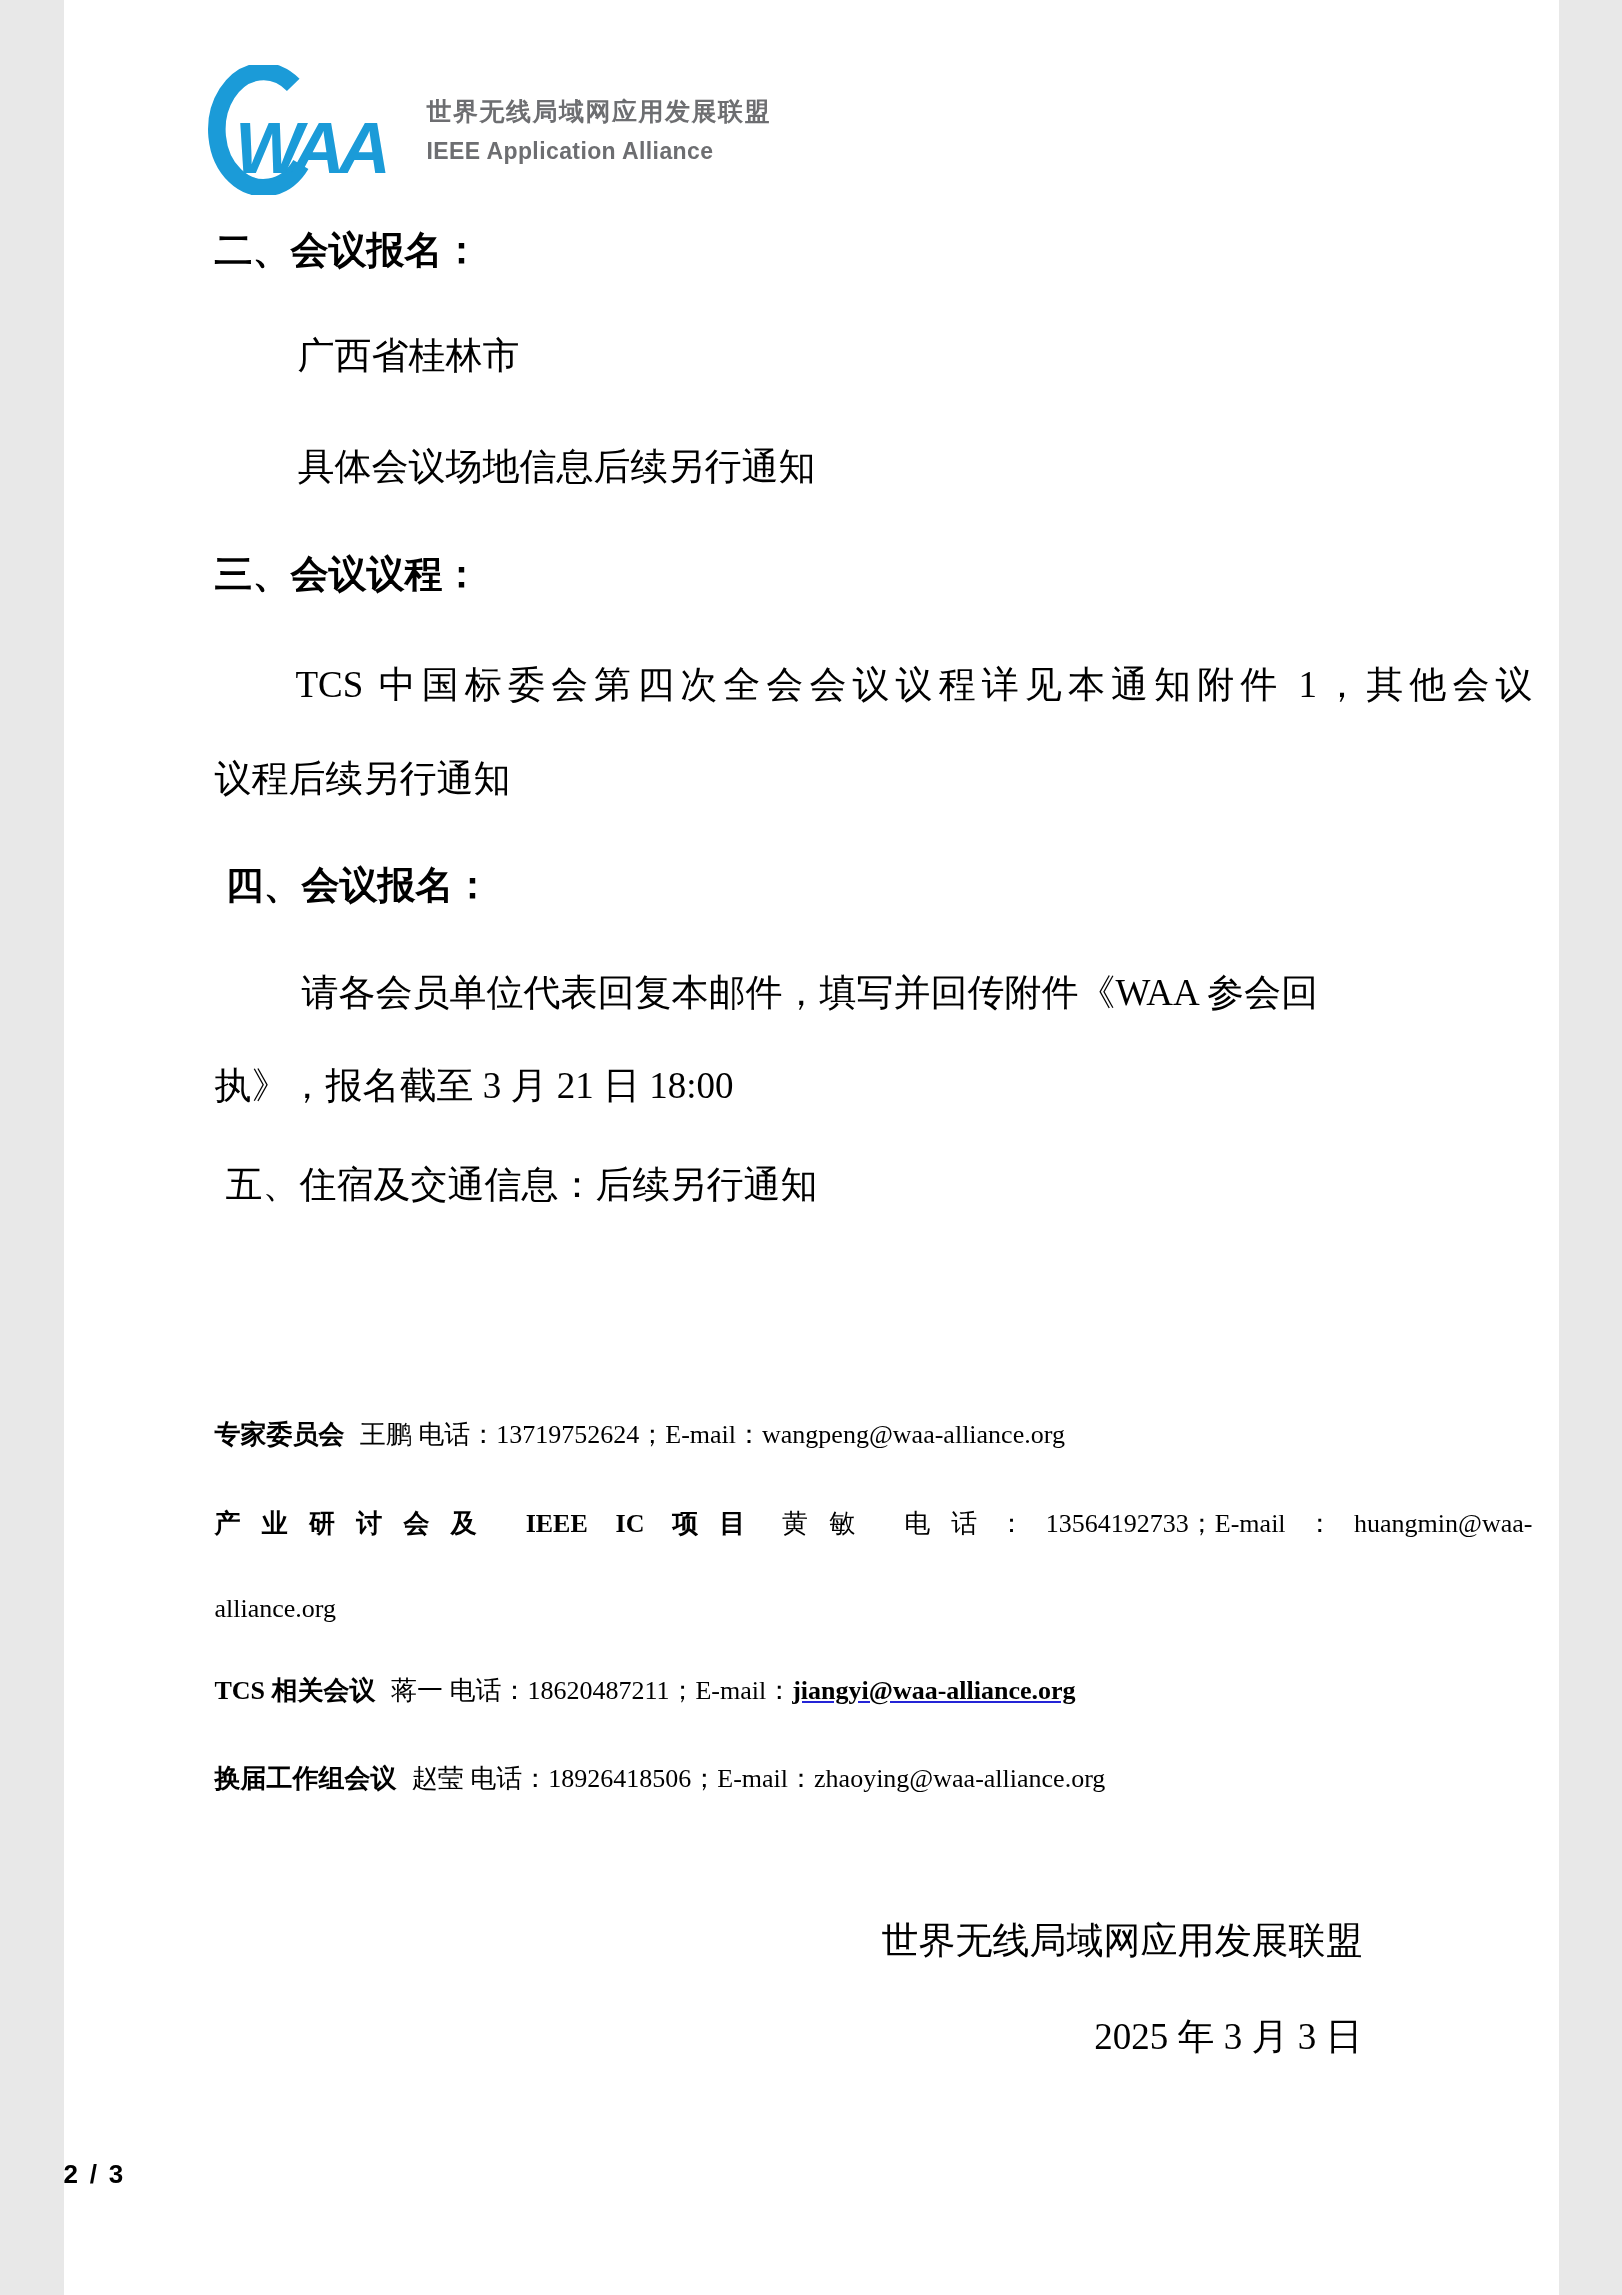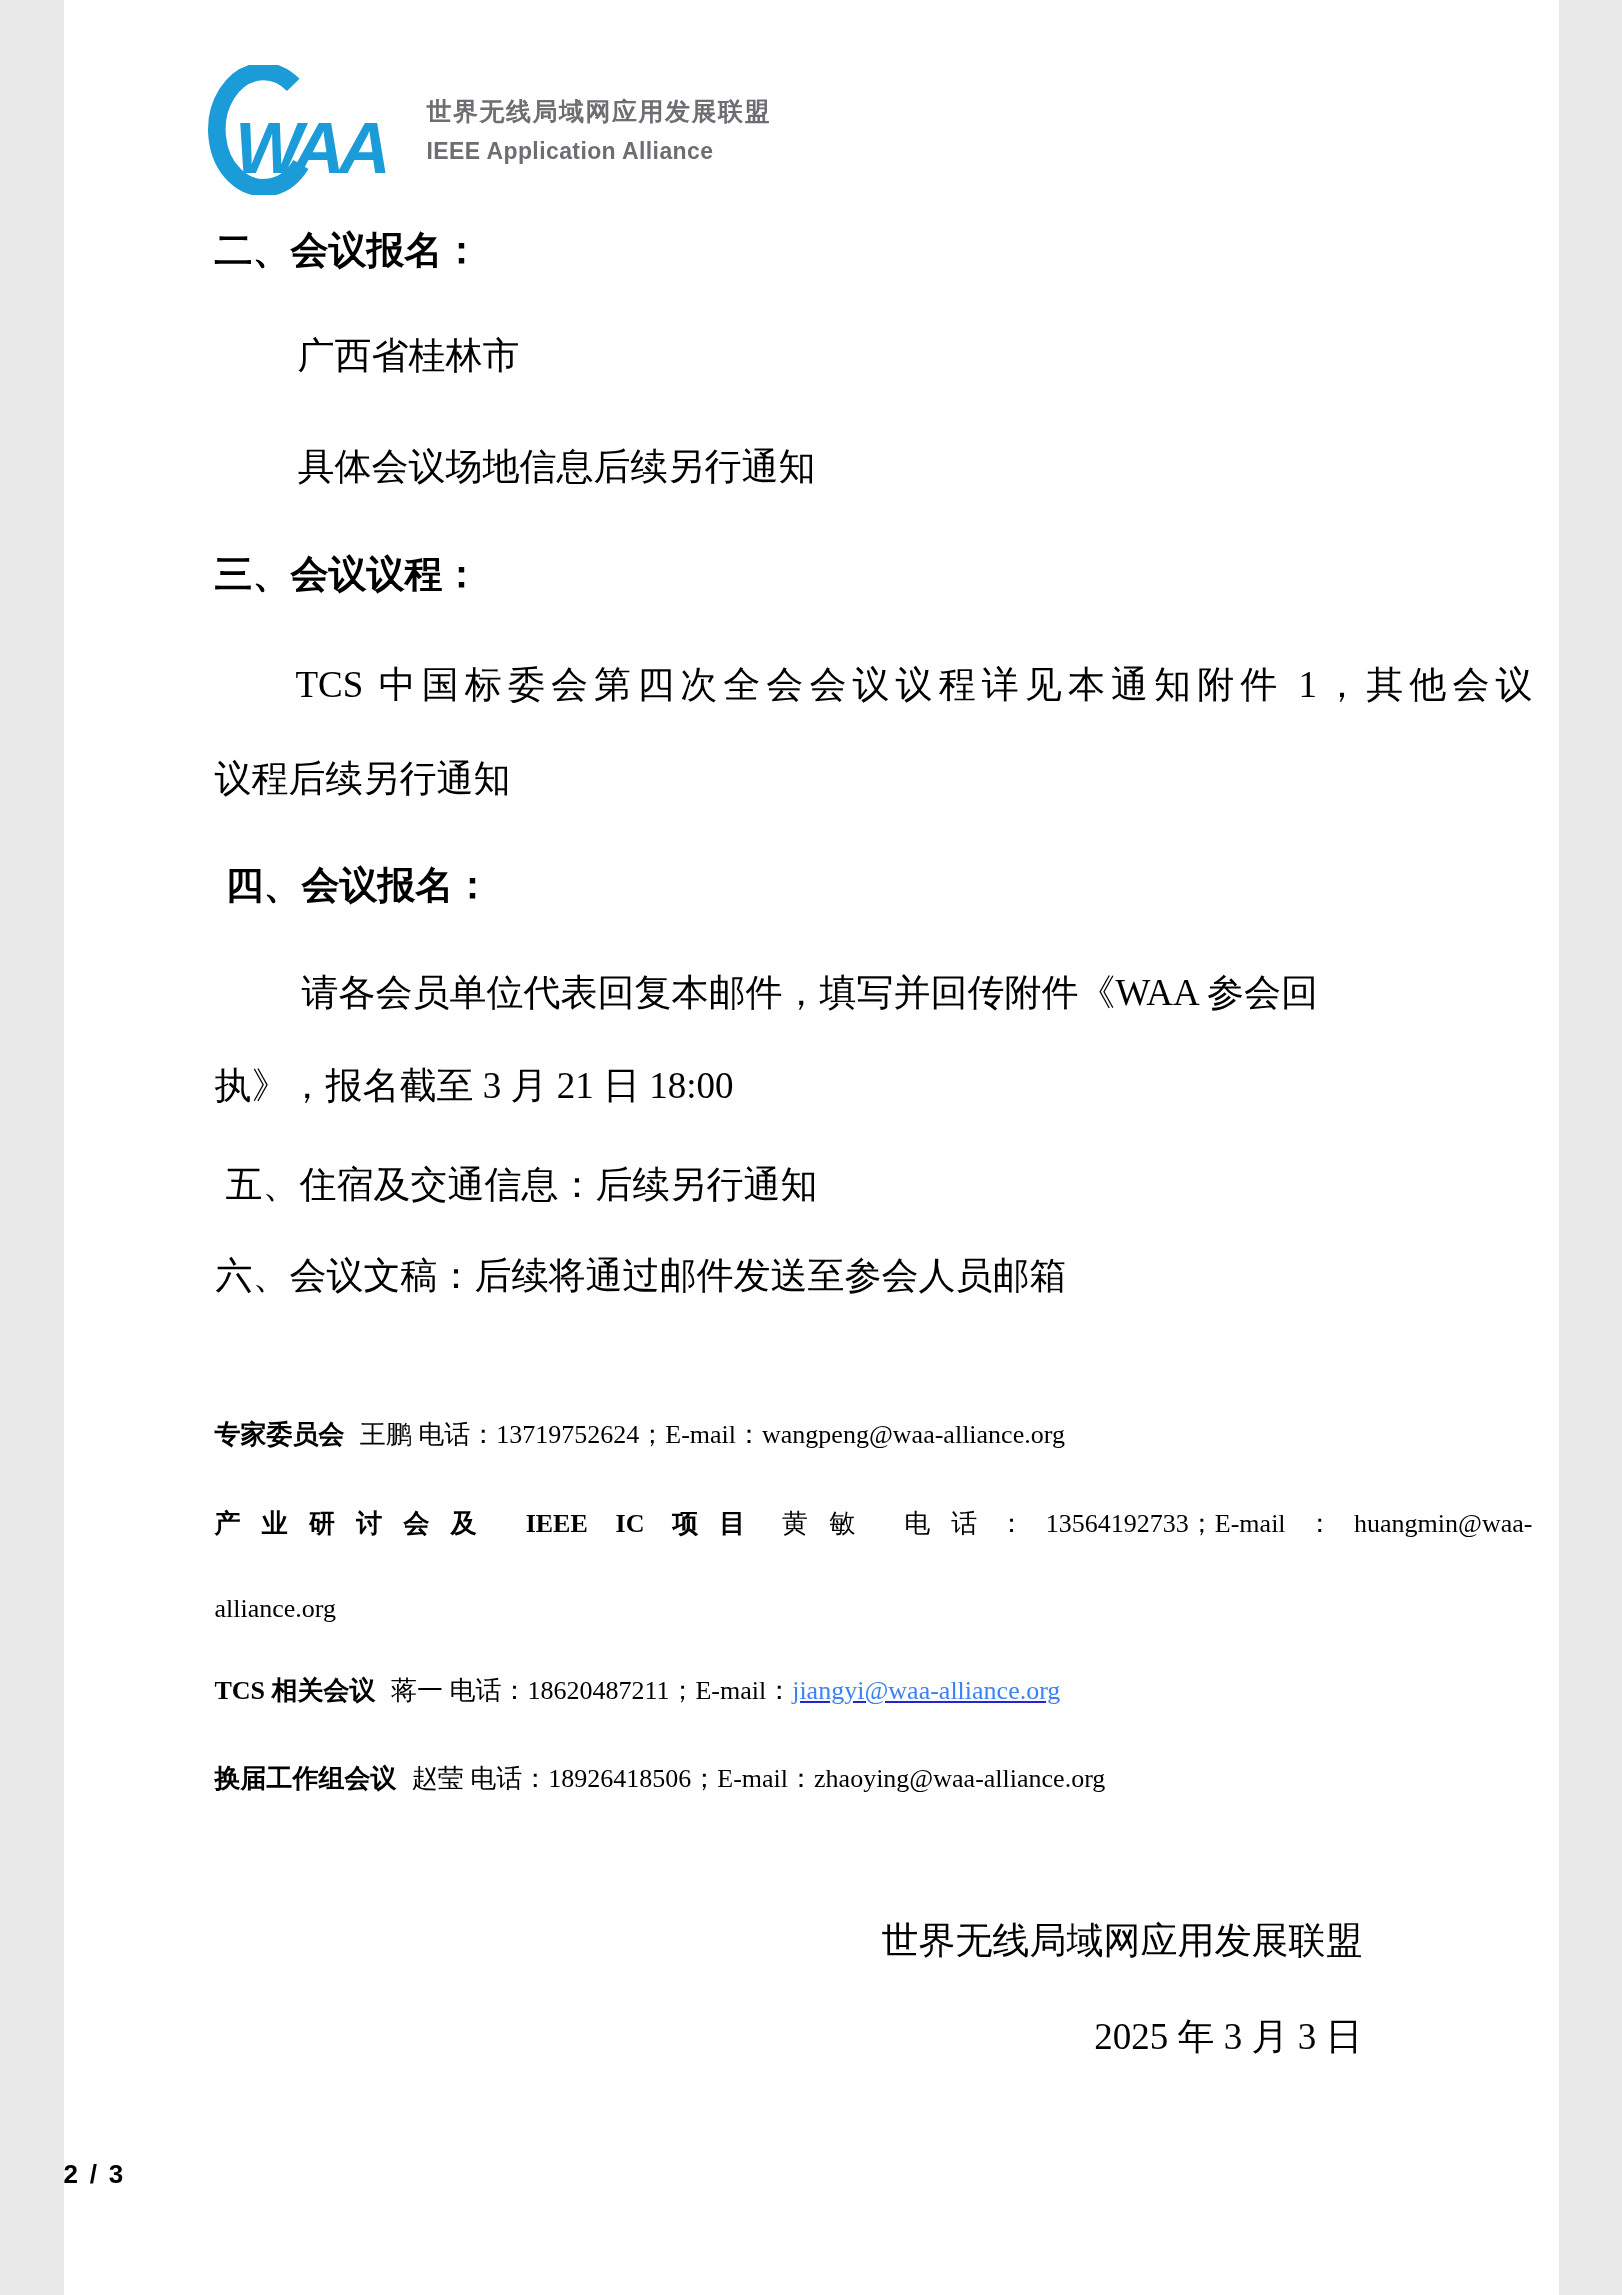--- a/index.html
+++ b/index.html
@@ -48,23 +48,24 @@
   .b  { font-weight: normal; }
   .contact { font-size: 26px; }
   .role { font-weight: bold; margin-right: 15.3px; }
   .jlast {
     white-space: normal;
     text-align: justify;
     text-align-last: justify;
     width: 1318px;
   }
   .email-link {
-    color: #3b82f6;
+    color: #000000;
     text-decoration: underline;
     text-decoration-color: #2424d6;
+    font-weight: bold;
   }
   .footer-right { right: 196px; }
   .pageno {
     position: absolute;
     left: 0;
     width: 100%;
     text-align: left;
     font-family: "Liberation Sans", "DejaVu Sans", sans-serif;
     font-weight: bold;
     font-size: 26px;
@@ -100,23 +101,20 @@
     <span>请各会员单位代表</span><span class="b">回复本邮件，填写并回传附件《WAA 参会回</span>
   </div>
   <div class="line" style="top:1065px; left:151px">
     <span class="b">执》</span><span>，报名截至 3 月 21 日 18:00</span>
   </div>
 
   <div class="line" style="top:1164px; left:162px">
     <span class="b">五、住宿及交通信息：</span><span>后续另行通知</span>
   </div>
 
-  <div class="line" style="top:1255px; left:152px">
-    <span class="b">六、会议文稿：</span><span>后续将通过邮件发送至参会人员邮箱</span>
-  </div>
 
 
   <div class="line contact" style="top:1420px; left:151px">
     <span class="role">专家委员会</span><span>王鹏 电话：13719752624；E-mail：wangpeng@waa-alliance.org</span>
   </div>
 
   <div class="line contact jlast" style="top:1509px; left:151px">
     <span class="role">产业研讨会及 IEEE IC 项目</span><span>黄敏 电话：13564192733；E-mail：huangmin@waa-</span>
   </div>
   <div class="line contact" style="top:1594px; left:151px">alliance.org</div>

